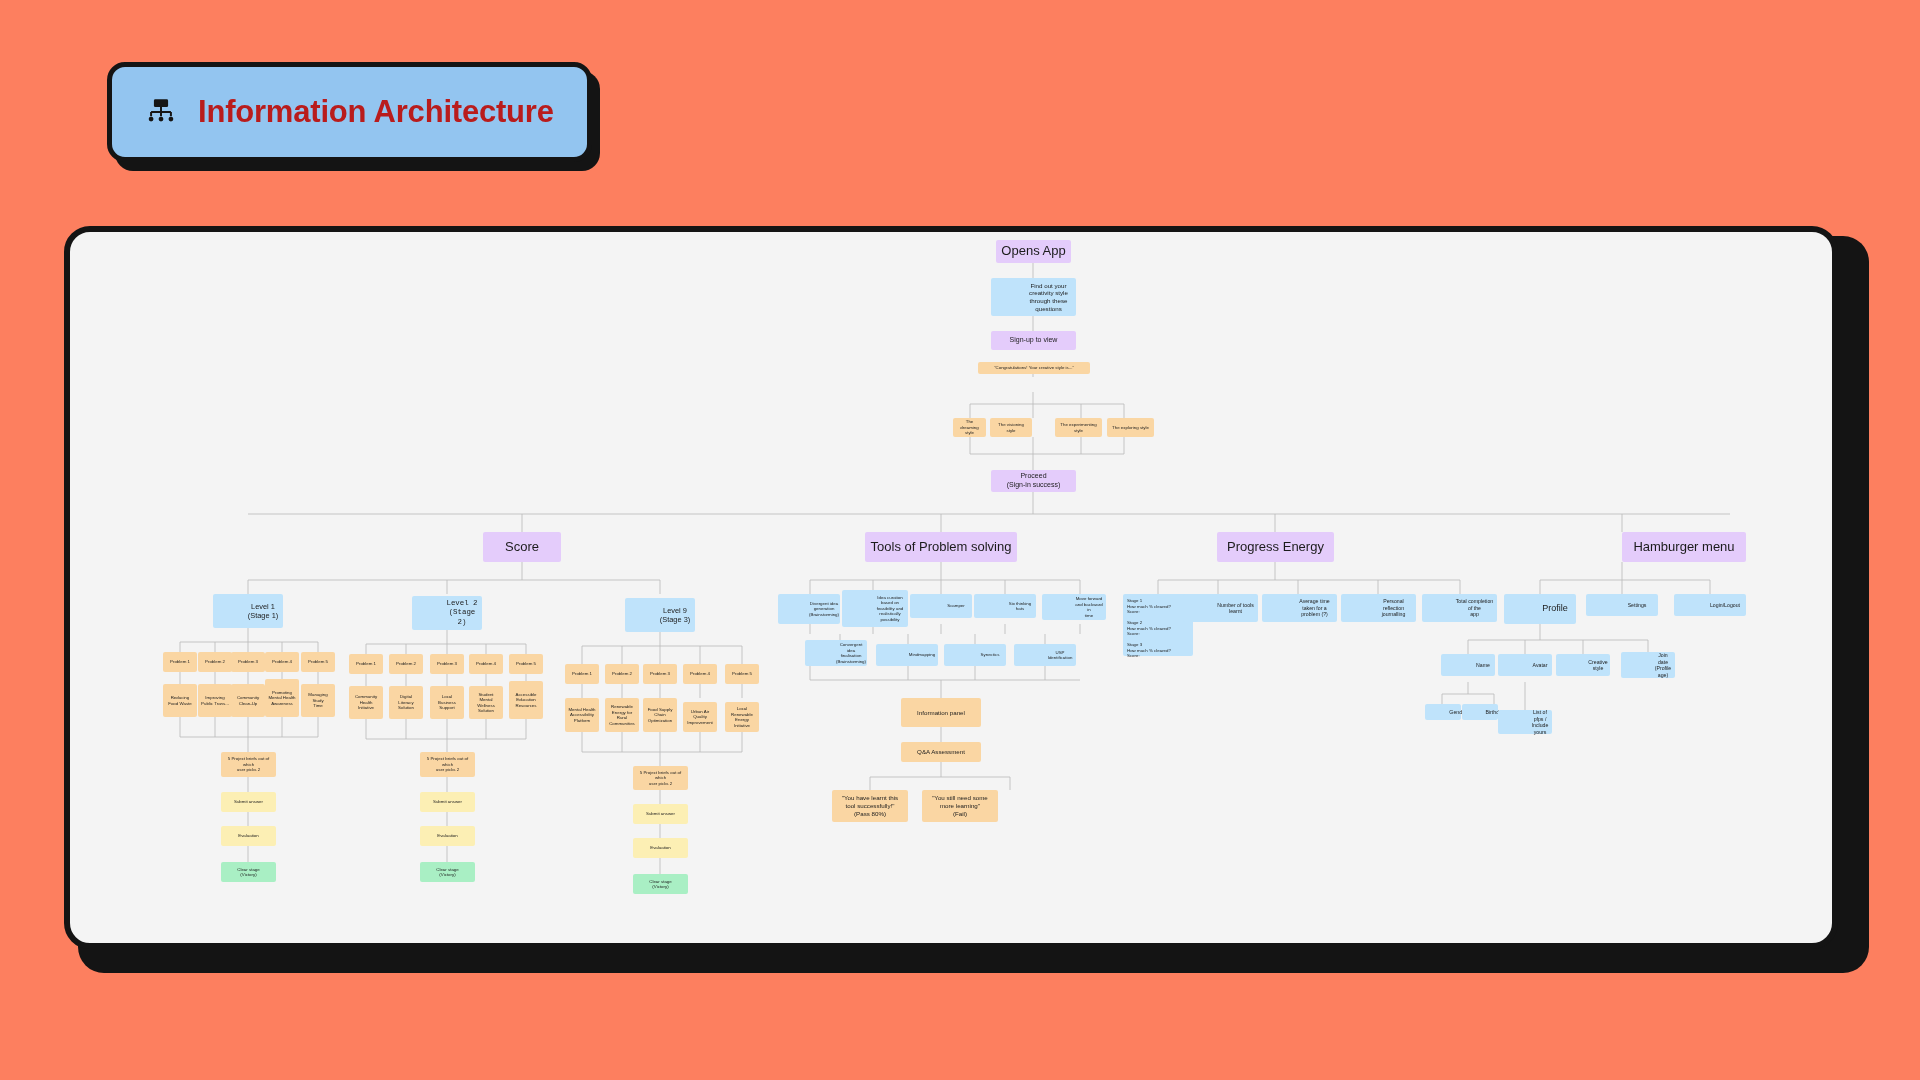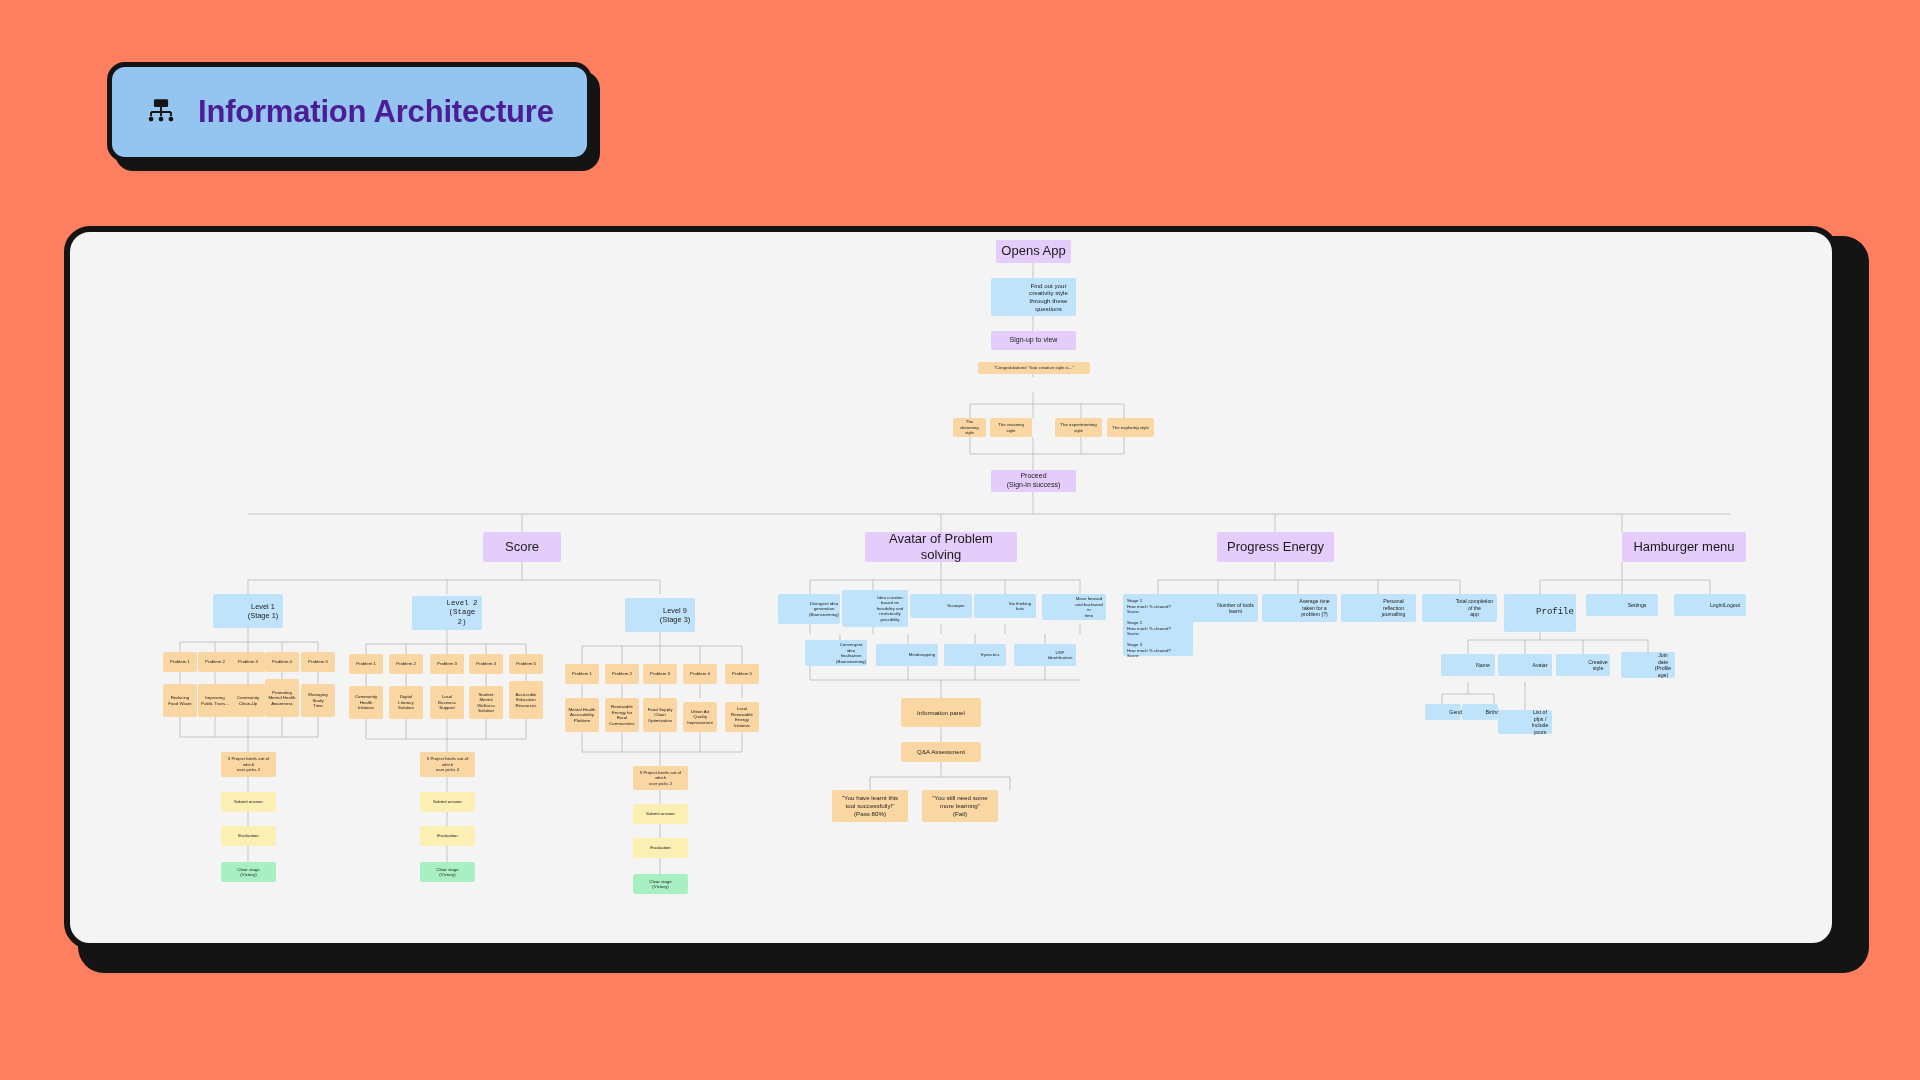--- a/index.html
+++ b/index.html
@@ -20,21 +20,21 @@
     border: 5px solid #141414;
     border-radius: 18px;
     display: flex; align-items: center;
     padding-left: 32px;
     gap: 20px;
     box-shadow: 8px 9px 0 0 #141414;
     z-index: 5;
   }
   .header-icon { width: 34px; height: 34px; flex: none; display:block; }
   .header-title {
-    font-size: 31px; font-weight: 700; color: #4c1d95;
+    font-size: 31px; font-weight: 700; color: #b91c1c;
     letter-spacing: -0.2px; white-space: nowrap;
   }
 
   
   .canvas-shadow {
     position: absolute;
     left: 78px; top: 236px;
     width: 1791px; height: 737px;
     background: #141414;
     border-radius: 26px;
@@ -262,21 +262,21 @@
 
     <div class="node orange tiny" style="left:883px; top:186px; width:33px; height:19px;">The dreaming style</div>
     <div class="node orange tiny" style="left:920px; top:186px; width:42px; height:19px;">The visioning style</div>
     <div class="node orange tiny" style="left:985px; top:186px; width:47px; height:19px;">The experimenting style</div>
     <div class="node orange tiny" style="left:1037px; top:186px; width:47px; height:19px;">The exploring style</div>
 
     <div class="node purple sm" style="left:921px; top:238px; width:85px; height:22px; font-size:7px;">Proceed
 (Sign-in success)</div>
 
     <div class="node purple lg" style="left:413px; top:300px; width:78px; height:30px;">Score</div>
-    <div class="node purple lg" style="left:795px; top:300px; width:152px; height:30px;">Avatar of Problem solving</div>
+    <div class="node purple lg" style="left:795px; top:300px; width:152px; height:30px;">Tools of Problem solving</div>
     <div class="node purple lg" style="left:1147px; top:300px; width:117px; height:30px;">Progress Energy</div>
     <div class="node purple lg" style="left:1552px; top:300px; width:124px; height:30px;">Hamburger menu</div>
 
     <div class="node blue md" style="left:143px; top:362px; width:70px; height:34px;">Level 1
 (Stage 1)</div>
     <div class="node blue md" style="left:342px; top:364px; width:70px; height:34px;font-family:Liberation Mono, monospace;">Level 2
 (Stage 2)</div>
     <div class="node blue md" style="left:555px; top:366px; width:70px; height:34px;">Level 9
 (Stage 3)</div>
 
@@ -394,21 +394,21 @@
 How much % cleared?
 Score:</div>
     <div class="node blue xs" style="left:1113px; top:362px; width:75px; height:28px;">Number of tools learnt</div>
     <div class="node blue xs" style="left:1192px; top:362px; width:75px; height:28px;">Average time taken for a
 problem (?)</div>
     <div class="node blue xs" style="left:1271px; top:362px; width:75px; height:28px;">Personal reflection
 journalling</div>
     <div class="node blue xs" style="left:1352px; top:362px; width:75px; height:28px;">Total completion of the
 app</div>
 
-    <div class="node blue md" style="left:1434px; top:362px; width:72px; height:38px; font-size:9px;font-family:Liberation Mono, monospace;">Profile</div>
+    <div class="node blue md" style="left:1434px; top:362px; width:72px; height:30px; font-size:9px;">Profile</div>
     <div class="node blue xs" style="left:1516px; top:362px; width:72px; height:22px;">Settings</div>
     <div class="node blue xs" style="left:1604px; top:362px; width:72px; height:22px;">Login/Logout</div>
 
     <div class="node blue xs" style="left:1371px; top:422px; width:54px; height:22px;">Name</div>
     <div class="node blue xs" style="left:1428px; top:422px; width:54px; height:22px;">Avatar</div>
     <div class="node blue xs" style="left:1486px; top:422px; width:54px; height:22px;">Creative style</div>
     <div class="node blue xs" style="left:1551px; top:420px; width:54px; height:26px;">Join date
 (Profile age)</div>
 
     <div class="node blue xs" style="left:1355px; top:472px; width:34px; height:16px;">Gender</div>

